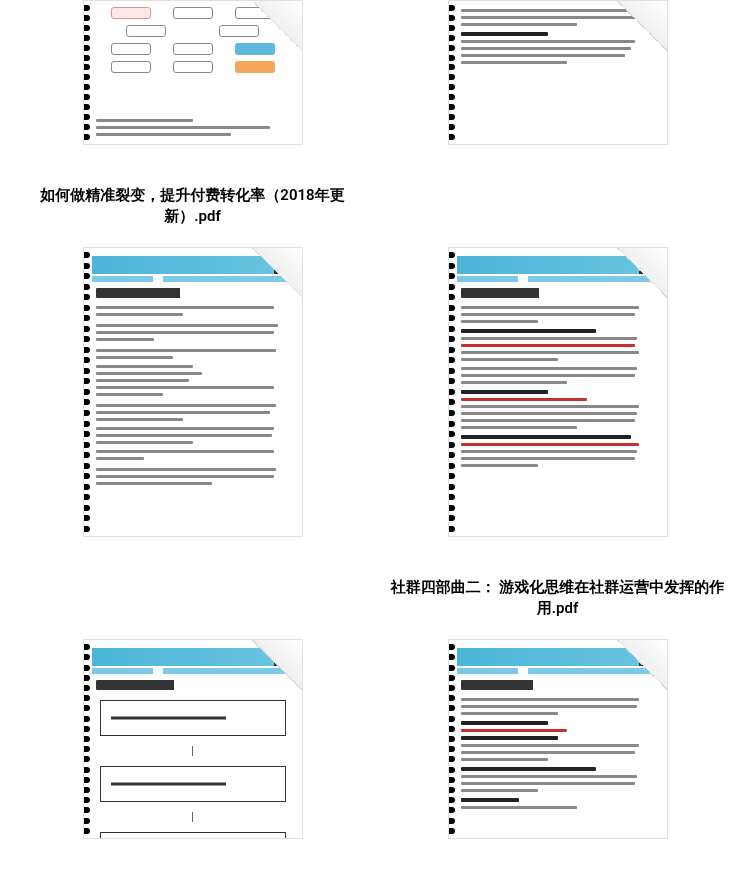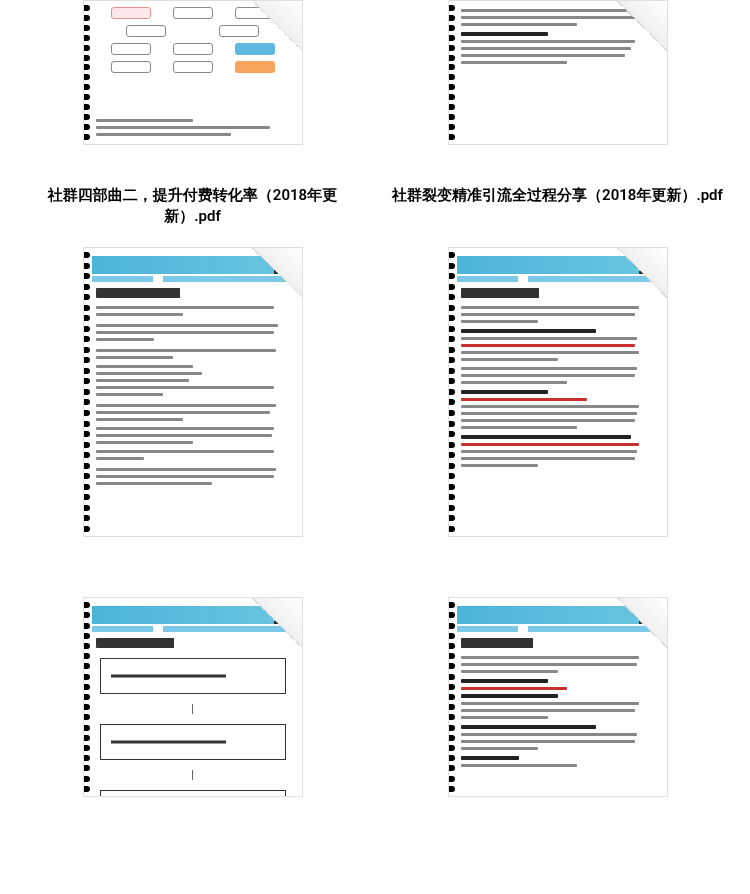--- a/index.html
+++ b/index.html
@@ -275,21 +275,21 @@
               <div class="flow-box-orange"></div>
             </div>
         </div>
         <div class="doc-bottom-text">
           <div class="text-line" style="width:50%;"></div>
           <div class="text-line" style="width:90%;"></div>
           <div class="text-line" style="width:70%;"></div>
         </div>
       </div>
     </div>
-    <div class="file-title">社群四部曲二，提升付费转化率（2018年更新）.pdf</div>
+    <div class="file-title">如何做精准裂变，提升付费转化率（2018年更新）.pdf</div>
   </div>
 
   <div class="file-item">
     <div class="thumbnail">
       <div class="page-preview">
         <div class="spiral-binding">
           <div class="spiral-hole"></div>
             <div class="spiral-hole"></div>
             <div class="spiral-hole"></div>
             <div class="spiral-hole"></div>
@@ -310,21 +310,20 @@
           <div class="text-line" style="width:92%;"></div>
           <div class="text-line" style="width:60%;"></div>
           <div class="text-line-bold" style="width:45%;margin-top:6px;"></div>
           <div class="text-line" style="width:90%;"></div>
           <div class="text-line" style="width:88%;"></div>
           <div class="text-line" style="width:85%;"></div>
           <div class="text-line" style="width:55%;"></div>
         </div>
       </div>
     </div>
-    <div class="file-title">社群裂变精准引流全过程分享（2018年更新）.pdf</div>
   </div>
 
   <div class="file-item">
     <div class="thumbnail-tall">
       <div class="page-preview">
         <div class="spiral-binding">
           <div class="spiral-hole"></div>
             <div class="spiral-hole"></div>
             <div class="spiral-hole"></div>
             <div class="spiral-hole"></div>
@@ -444,20 +443,21 @@
           <div class="text-line" style="width:90%;"></div>
           <div class="text-line" style="width:60%;margin-bottom:6px;"></div>
           <div class="text-line-bold" style="width:88%;"></div>
           <div class="text-line-red" style="width:92%;"></div>
           <div class="text-line" style="width:91%;"></div>
           <div class="text-line" style="width:90%;"></div>
           <div class="text-line" style="width:40%;"></div>
         </div>
       </div>
     </div>
+    <div class="file-title">社群四部曲二： 游戏化思维在社群运营中发挥的作用.pdf</div>
   </div>
 
   <div class="file-item">
     <div class="thumbnail-tall-last">
       <div class="page-preview">
         <div class="spiral-binding">
           <div class="spiral-hole"></div>
             <div class="spiral-hole"></div>
             <div class="spiral-hole"></div>
             <div class="spiral-hole"></div>

